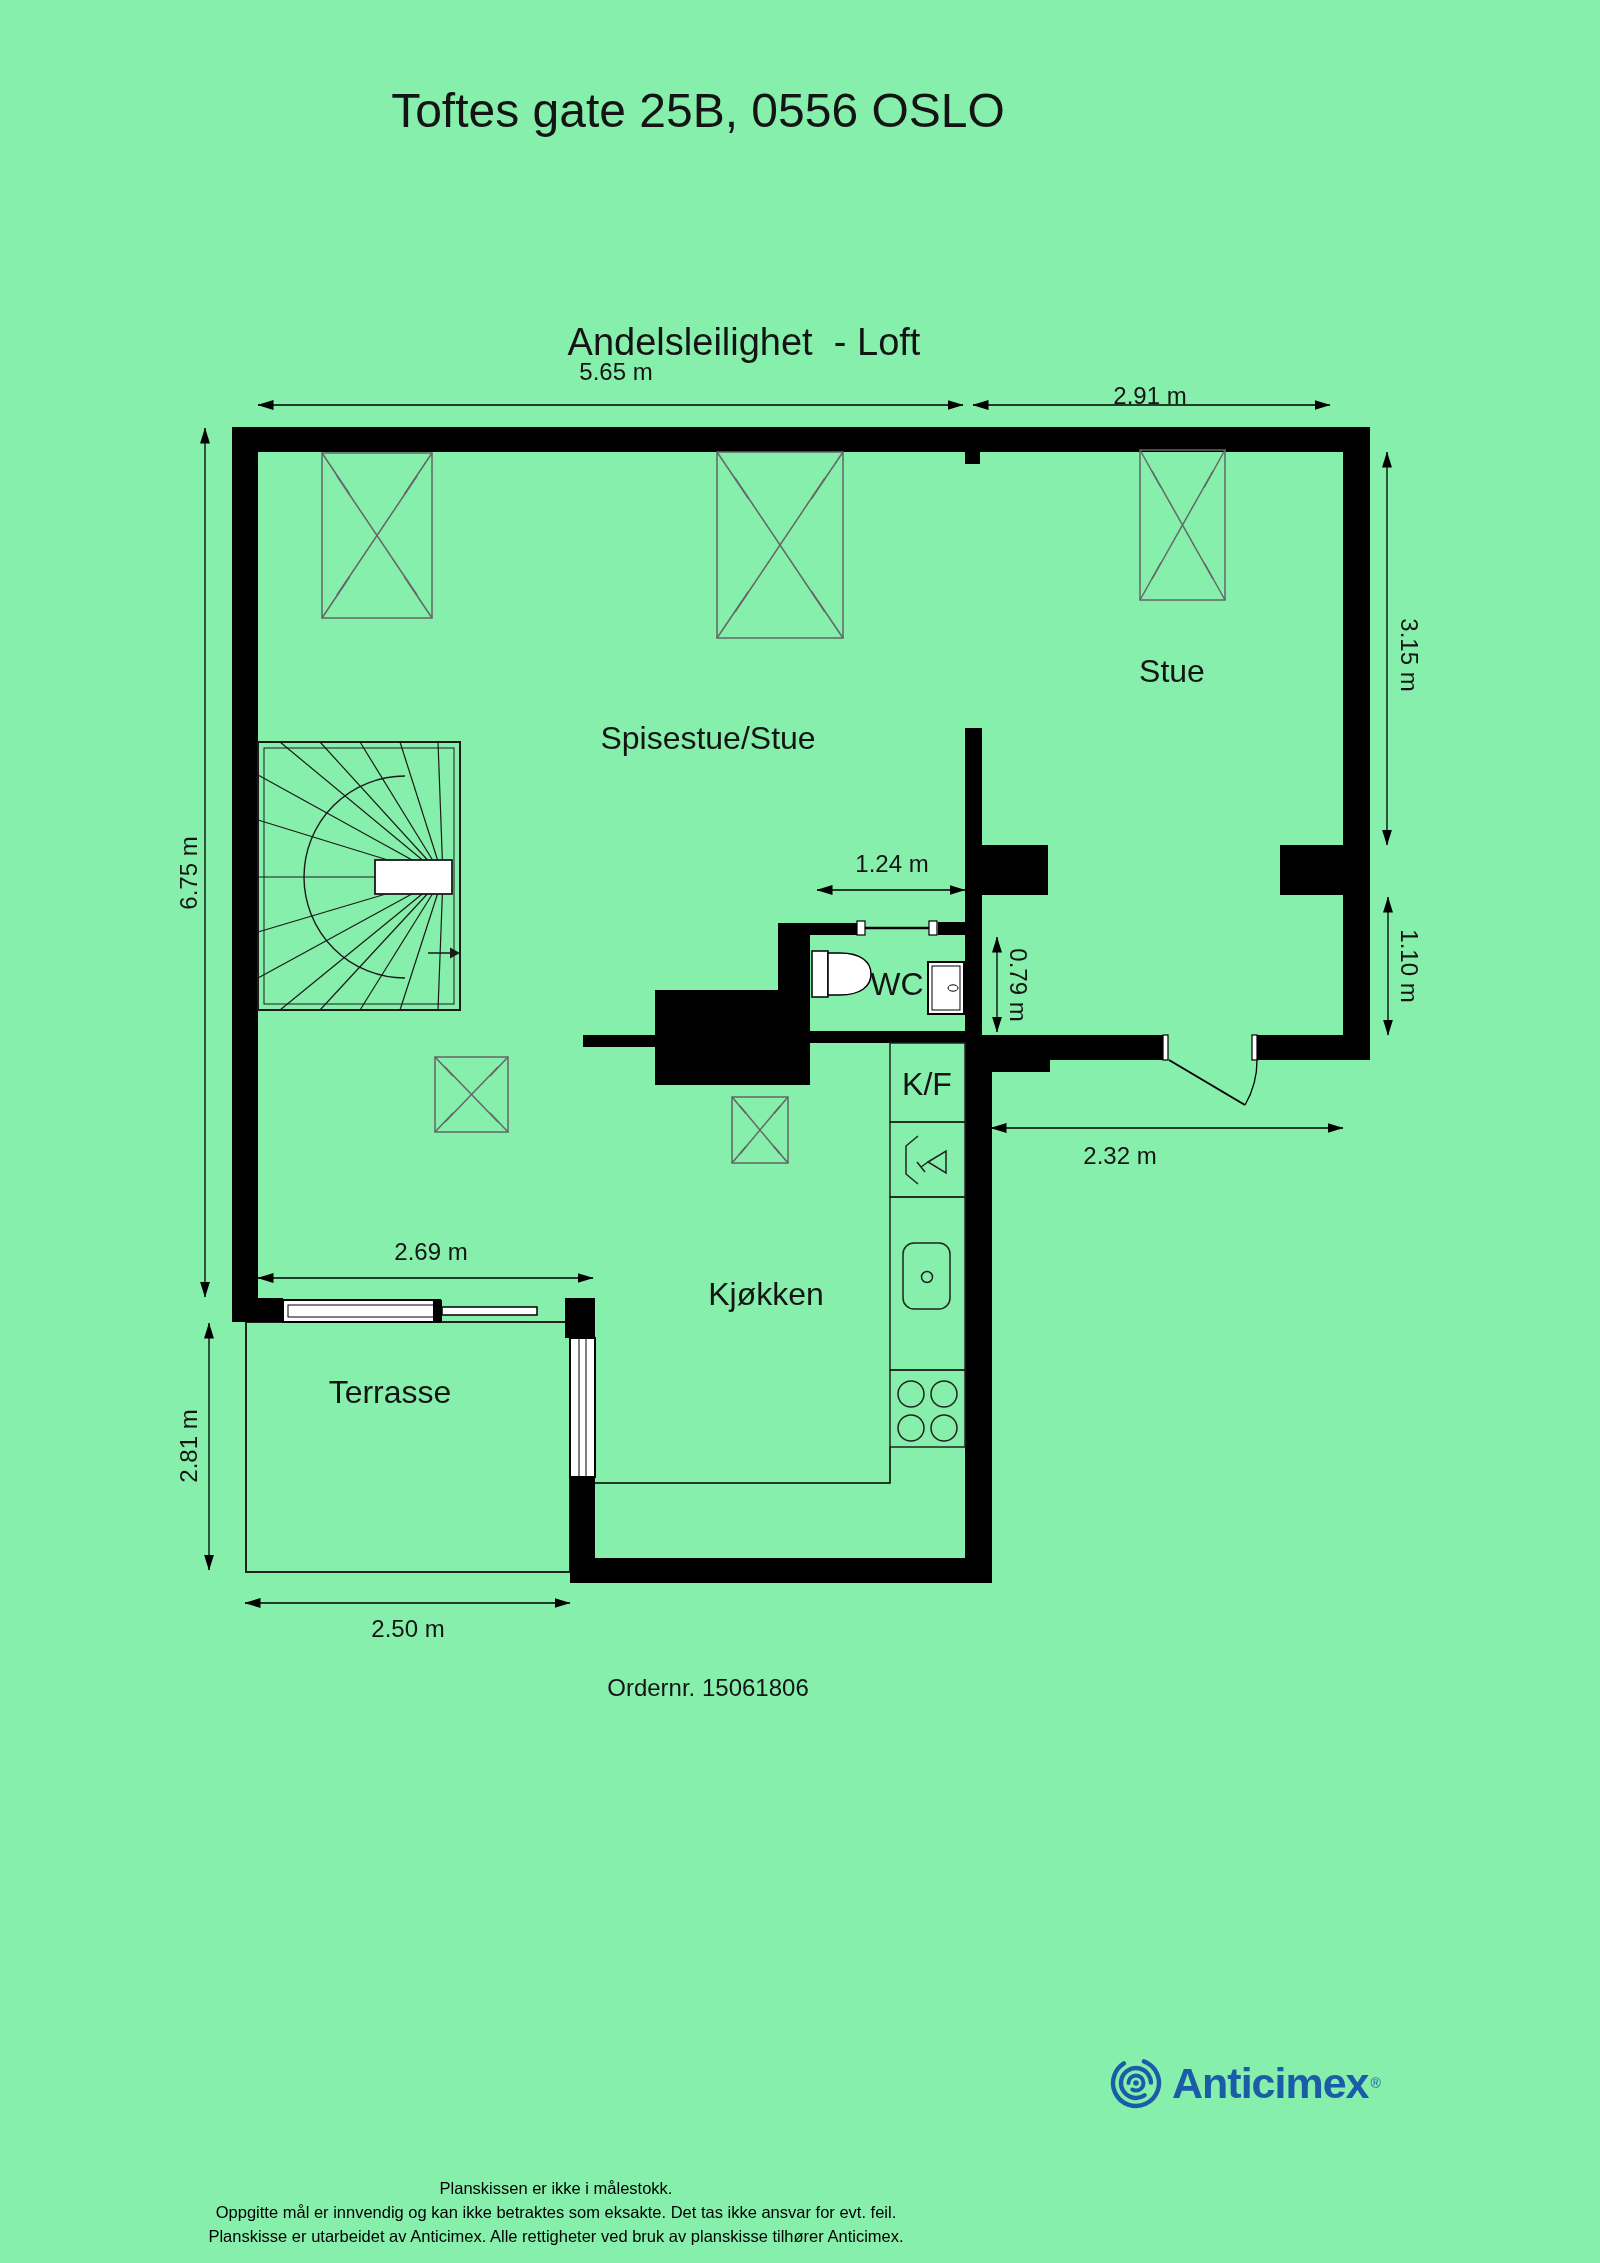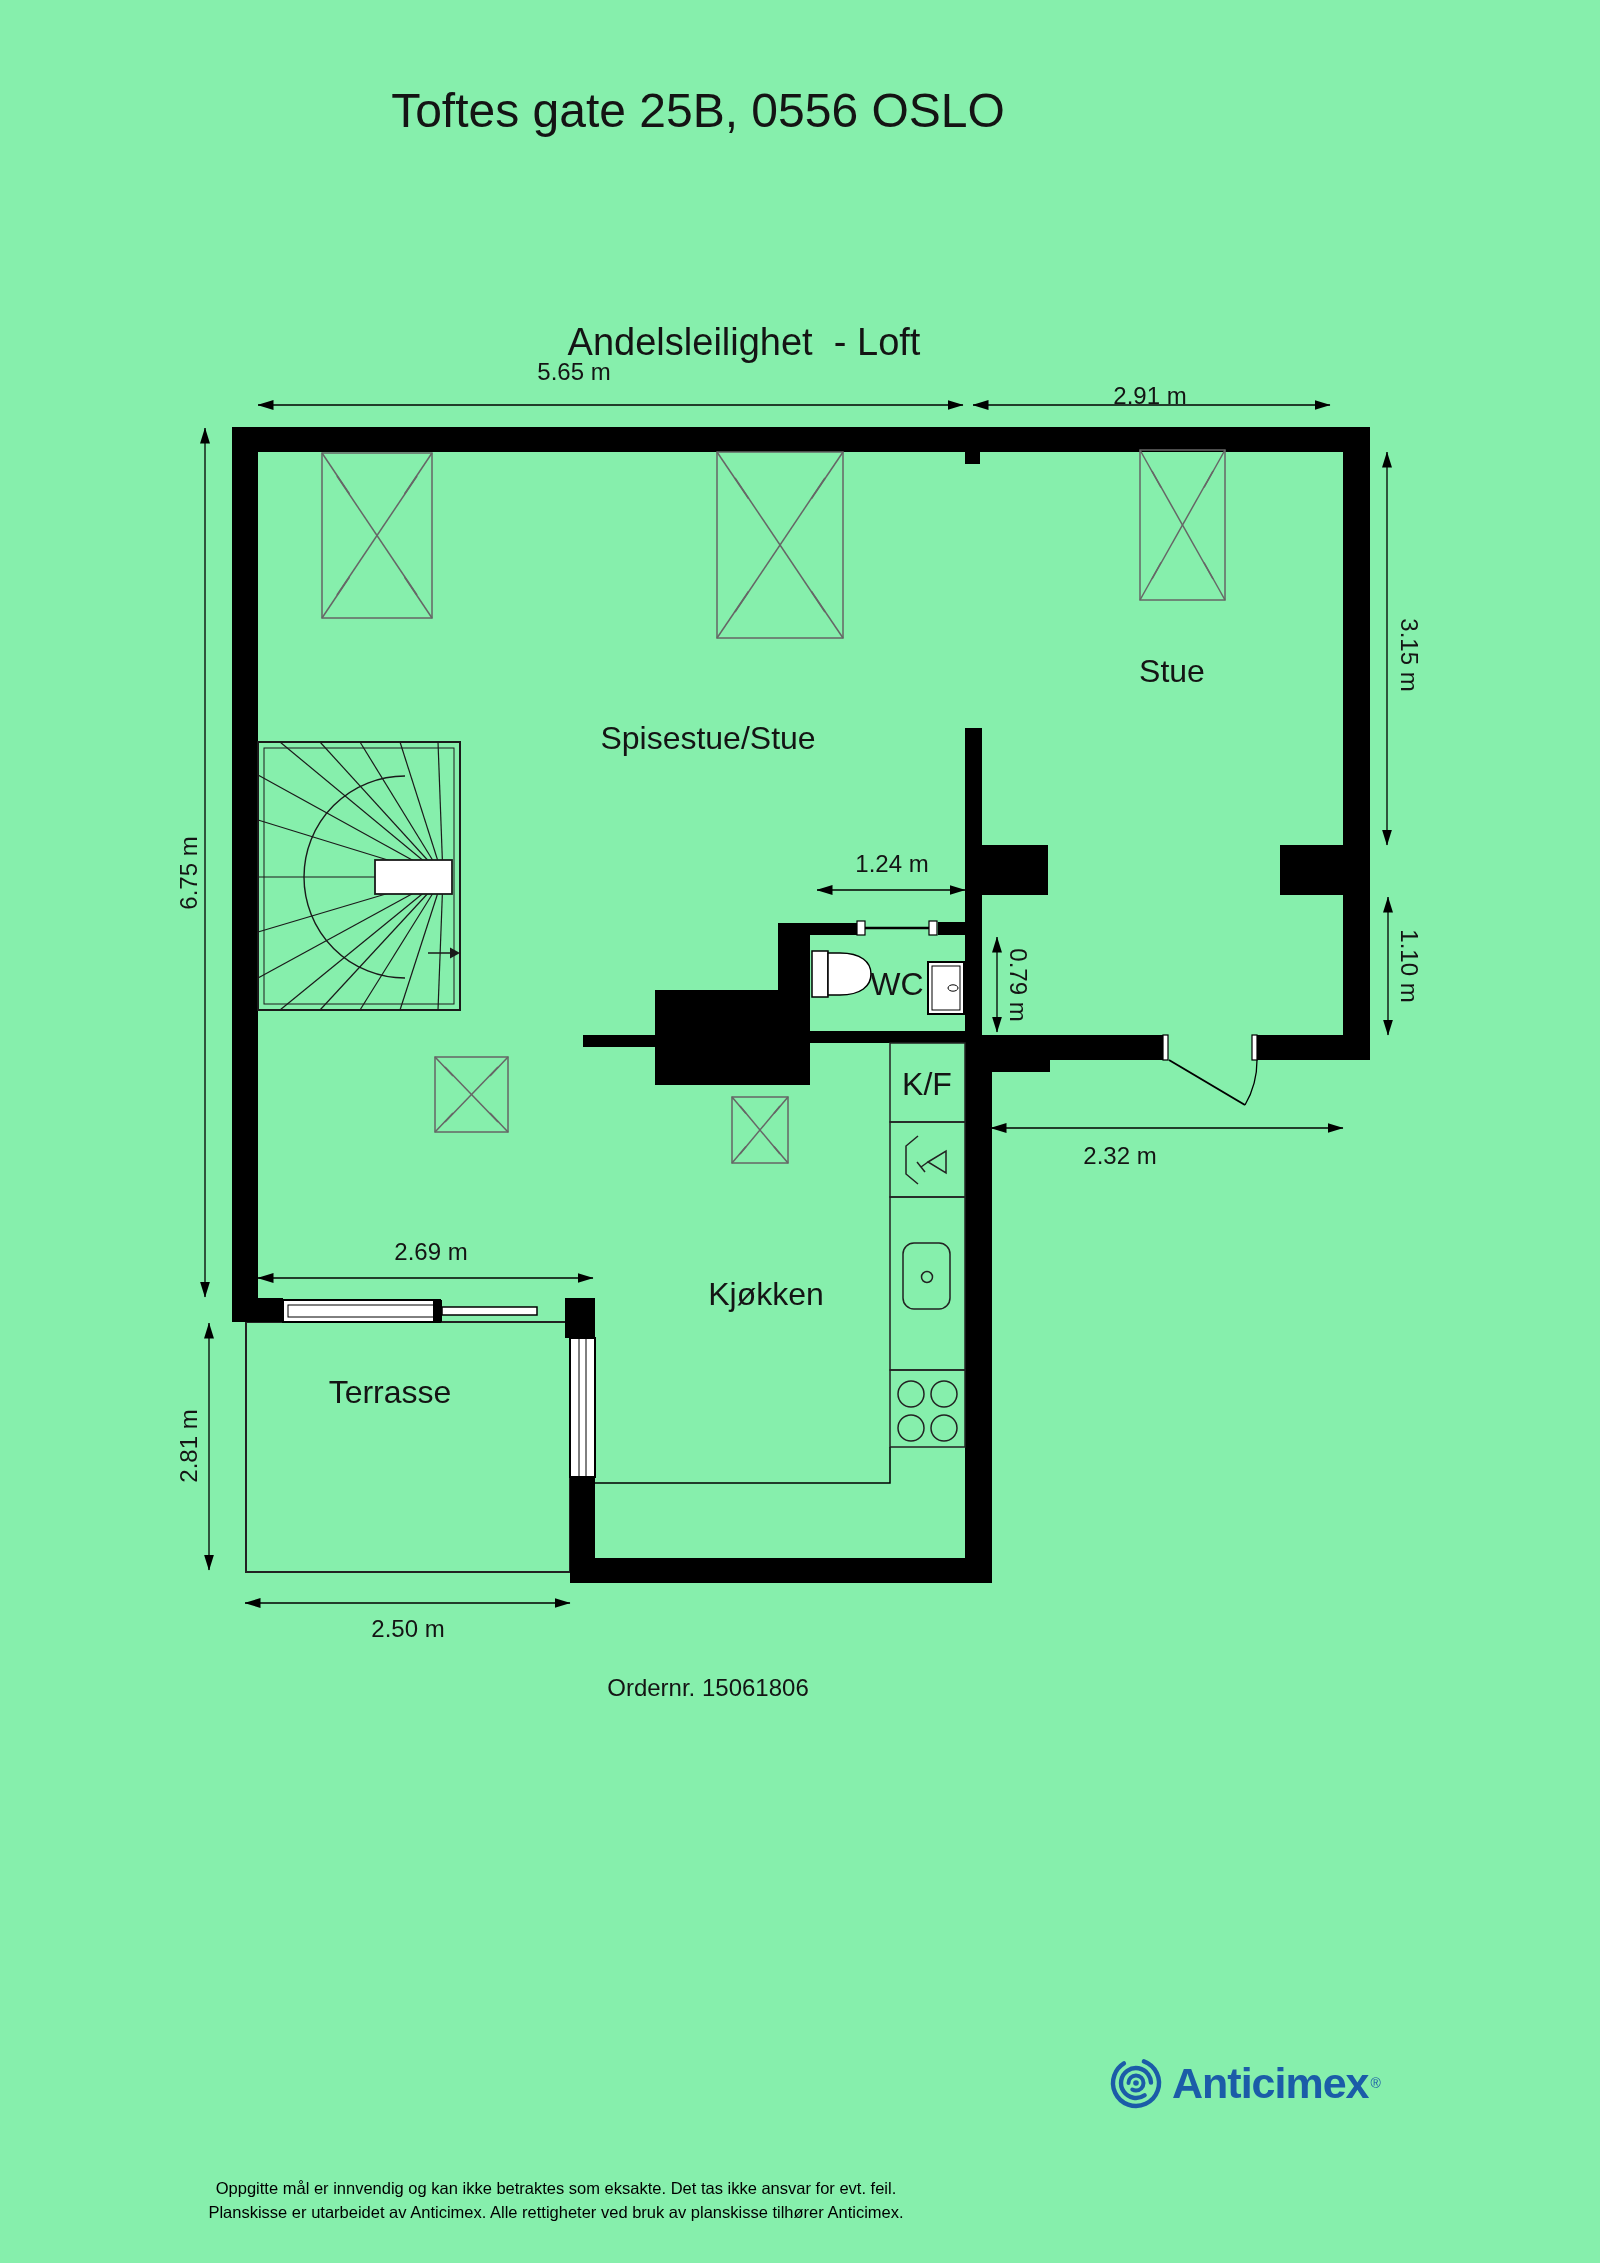--- a/index.html
+++ b/index.html
@@ -204,21 +204,21 @@
     </g>
   </svg>
 
   <div class="t room" style="left:660px;top:738px;margin-left:48px;">Spisestue/Stue</div>
   <div class="t room" style="left:1172px;top:671px;">Stue</div>
   <div class="t room" style="left:897px;top:984px;">WC</div>
   <div class="t room" style="left:927px;top:1084px;">K/F</div>
   <div class="t room" style="left:766px;top:1294px;">Kjøkken</div>
   <div class="t room" style="left:390px;top:1392px;">Terrasse</div>
 
-  <div class="t dim" style="left:574px;top:372px;">5.65 m</div>
+  <div class="t dim" style="left:616px;top:372px;">5.65 m</div>
   <div class="t dim" style="left:1150px;top:372px;margin-top:24px;">2.91 m</div>
   <div class="t dim rotcw" style="left:1409px;top:655px;">3.15 m</div>
   <div class="t dim rotcw" style="left:1409px;top:966px;">1.10 m</div>
   <div class="t dim rotccw" style="left:189px;top:873px;">6.75 m</div>
   <div class="t dim rotcw" style="left:1018px;top:985px;">0.79 m</div>
   <div class="t dim" style="left:892px;top:864px;">1.24 m</div>
   <div class="t dim" style="left:1120px;top:1156px;">2.32 m</div>
   <div class="t dim" style="left:431px;top:1252px;">2.69 m</div>
   <div class="t dim rotccw" style="left:189px;top:1446px;">2.81 m</div>
   <div class="t dim" style="left:408px;top:1629px;">2.50 m</div>
@@ -232,17 +232,18 @@
         <circle cx="28" cy="28" r="15" stroke-width="4.4" stroke-dasharray="79 16" transform="rotate(55 28 28)" stroke="#1b5ca8"></circle>
         <circle cx="28" cy="28" r="7.5" stroke-width="4" stroke-dasharray="39 9" transform="rotate(180 28 28)" stroke="#1b5ca8"></circle>
       </g>
       <circle cx="28" cy="28" r="2.8" fill="#1b5ca8"></circle>
     </svg>
     <span class="logo-text">Anticimex</span>
       <span class="logo-reg">®</span>
   </div>
 
   <div class="footer">
+    <div>Planskissen er ikke i målestokk.</div>
     <div>Oppgitte mål er innvendig og kan ikke betraktes som eksakte. Det tas ikke ansvar for evt. feil.</div>
     <div>Planskisse er utarbeidet av Anticimex. Alle rettigheter ved bruk av planskisse tilhører Anticimex.</div>
   </div>
 
 </div>
 
 </body></html>

